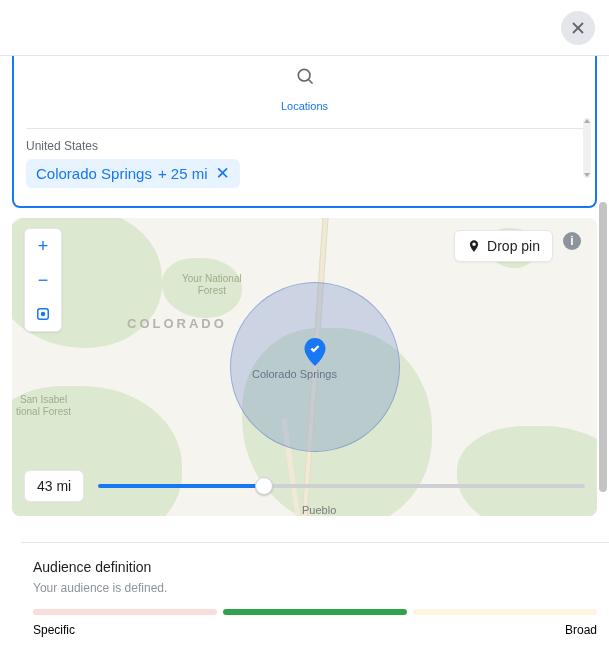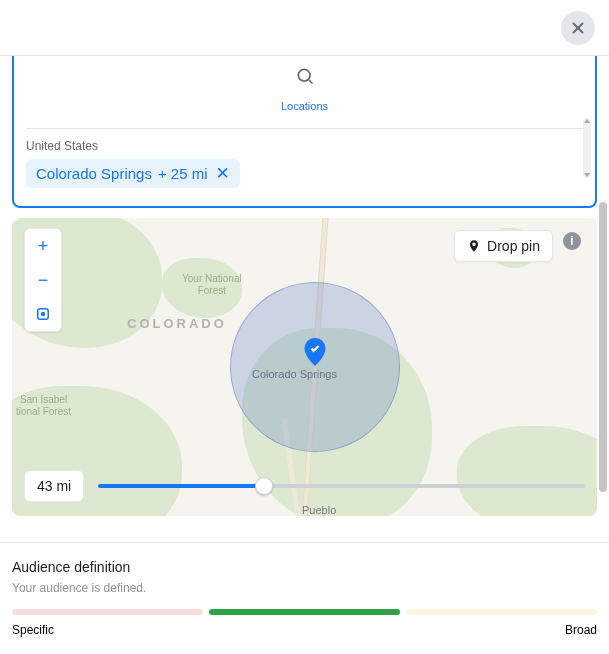--- a/index.html
+++ b/index.html
@@ -61,21 +61,21 @@
 
   .radius-bar { position: absolute; left: 12px; bottom: 14px; right: 12px; display: flex; align-items: center; gap: 14px; }
   .radius-box { background: #fff; border: 1px solid #e4e6ea; border-radius: 6px; padding: 7px 12px; font-size: 14px; color: #1c1e21; min-width: 56px; text-align: center; }
   .slider-wrap { flex: 1; position: relative; height: 18px; }
   .track-bg { position: absolute; left: 0; right: 0; top: 7px; height: 4px; background: #ced0d4; border-radius: 2px; }
   .track-fill { position: absolute; left: 0; top: 7px; height: 4px; background: #1877f2; border-radius: 2px; width: 34%; }
   .thumb { position: absolute; left: 34%; top: 0; width: 18px; height: 18px; margin-left:-9px; border-radius: 50%; background: #fff; border: 1px solid #ced0d4; box-shadow: 0 1px 2px rgba(0,0,0,0.2); cursor: grab; }
 
   .body-scroll { position: absolute; right: 2px; top: 202px; width: 8px; height: 290px; background: #c4c4c4; border-radius: 4px; }
 
-  .aud-section { margin-top: 26px; padding: 0 12px; border-top: 1px solid #e4e6eb; }
+  .aud-section { margin-top: 26px; padding: 0 12px; border-top: 1px solid #e4e6eb; margin-left: 21px; }
   .aud-title { font-size: 14px; color: #1c1e21; margin: 16px 0 6px 0; }
   .aud-sub { font-size: 12px; color: #8d949e; margin-bottom: 14px; }
   .meter { display: flex; gap: 6px; height: 6px; }
   .meter div { flex: 1; border-radius: 3px; }
   .m1 { background: #f9dcdc; }
   .m2 { background: #31a24c; }
   .m3 { background: #fff4e0; }
   .meter-labels { display: flex; justify-content: space-between; font-size: 12px; color: #000000; margin-top: 8px; }
 </style>
 </head>

